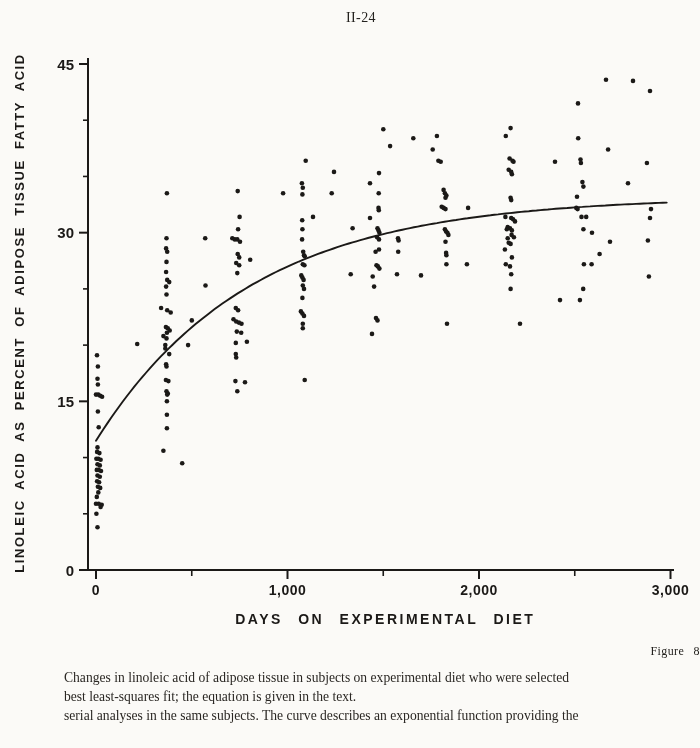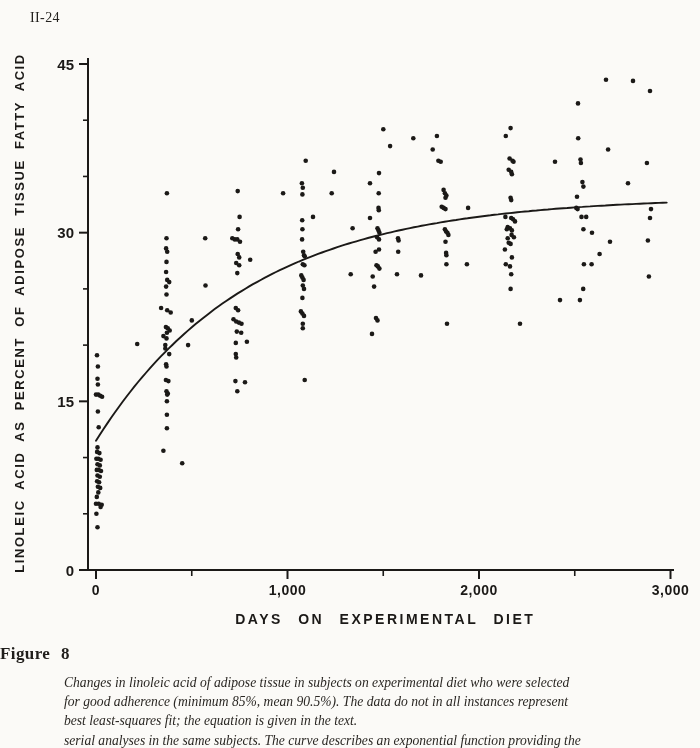--- a/index.html
+++ b/index.html
@@ -4,39 +4,39 @@
 <style>
   html,body{margin:0;padding:0;}
   body{
     width:700px;height:748px;position:relative;overflow:hidden;
     background:#fbfaf7;
     font-family:"Liberation Serif", serif;
     color:#1c1a18;
   }
   .page-header{
     position:absolute;top:10px;left:30px;right:8px;
-    display:flex;justify-content:space-between;align-items:baseline;
+    display:flex;justify-content:center;align-items:baseline;
     font-size:14px;letter-spacing:0.4px;color:#24221f;
   }
   .page-header .authors{word-spacing:5px;letter-spacing:0.6px;}
   .figsvg{position:absolute;top:0;left:0;}
   .figsvg text{fill:#1b1917;}
   .figsvg .tick-label-y{font-family:"Liberation Sans",sans-serif;font-weight:700;font-size:15px;}
   .figsvg .tick-label-x{font-family:"Liberation Sans",sans-serif;font-weight:700;font-size:14px;letter-spacing:0.5px;}
   .figsvg .axis-title{font-family:"Liberation Sans",sans-serif;font-weight:700;}
   .figsvg .axis-title.ytitle{font-size:13px;letter-spacing:1.6px;word-spacing:5px;}
   .figsvg .axis-title.xtitle{font-size:14px;letter-spacing:2.5px;word-spacing:9px;}
   .caption-block{position:absolute;left:0;top:644px;width:700px;}
   .figure-label{
-    text-align:left;font-weight:700;font-size:17px;color:#201e1b;
+    text-align:right;font-weight:400;font-size:12px;color:#201e1b;
     letter-spacing:0.4px;word-spacing:6px;
   }
   .caption-lines{
     margin:9px auto 0 auto;width:572px;
-    font-style:italic;font-size:13.6px;line-height:19.2px;color:#2a2723;
+    font-size:13.6px;line-height:19.2px;color:#2a2723;
   }
 </style>
 </head>
 <body>
 
 <svg class="figsvg" width="700" height="640" viewBox="0 0 700 640" aria-label="scatter plot">
   <g>
       <path d="M 88 58 V 570 H 674" stroke="#1b1917" stroke-width="2" fill="none"></path>
       <line x1="79" y1="570" x2="88" y2="570" stroke="#1b1917" stroke-width="2"></line>
       <line x1="79" y1="401.33333333333337" x2="88" y2="401.33333333333337" stroke="#1b1917" stroke-width="2"></line>
@@ -320,17 +320,16 @@
 </svg>
 
 <div class="page-header">
   <span>II-24</span>
 </div>
 
 <div class="caption-block">
   <div class="figure-label">Figure 8</div>
   <div class="caption-lines">
     <div>Changes in linoleic acid of adipose tissue in subjects on experimental diet who were selected</div>
-    <div>for good adherence (minimum 85%, mean 90.5%). The data do not in all instances represent</div>
     <div>best least-squares fit; the equation is given in the text.</div>
     <div>serial analyses in the same subjects. The curve describes an exponential function providing the</div>
   </div>
 </div>
 
 </body></html>

